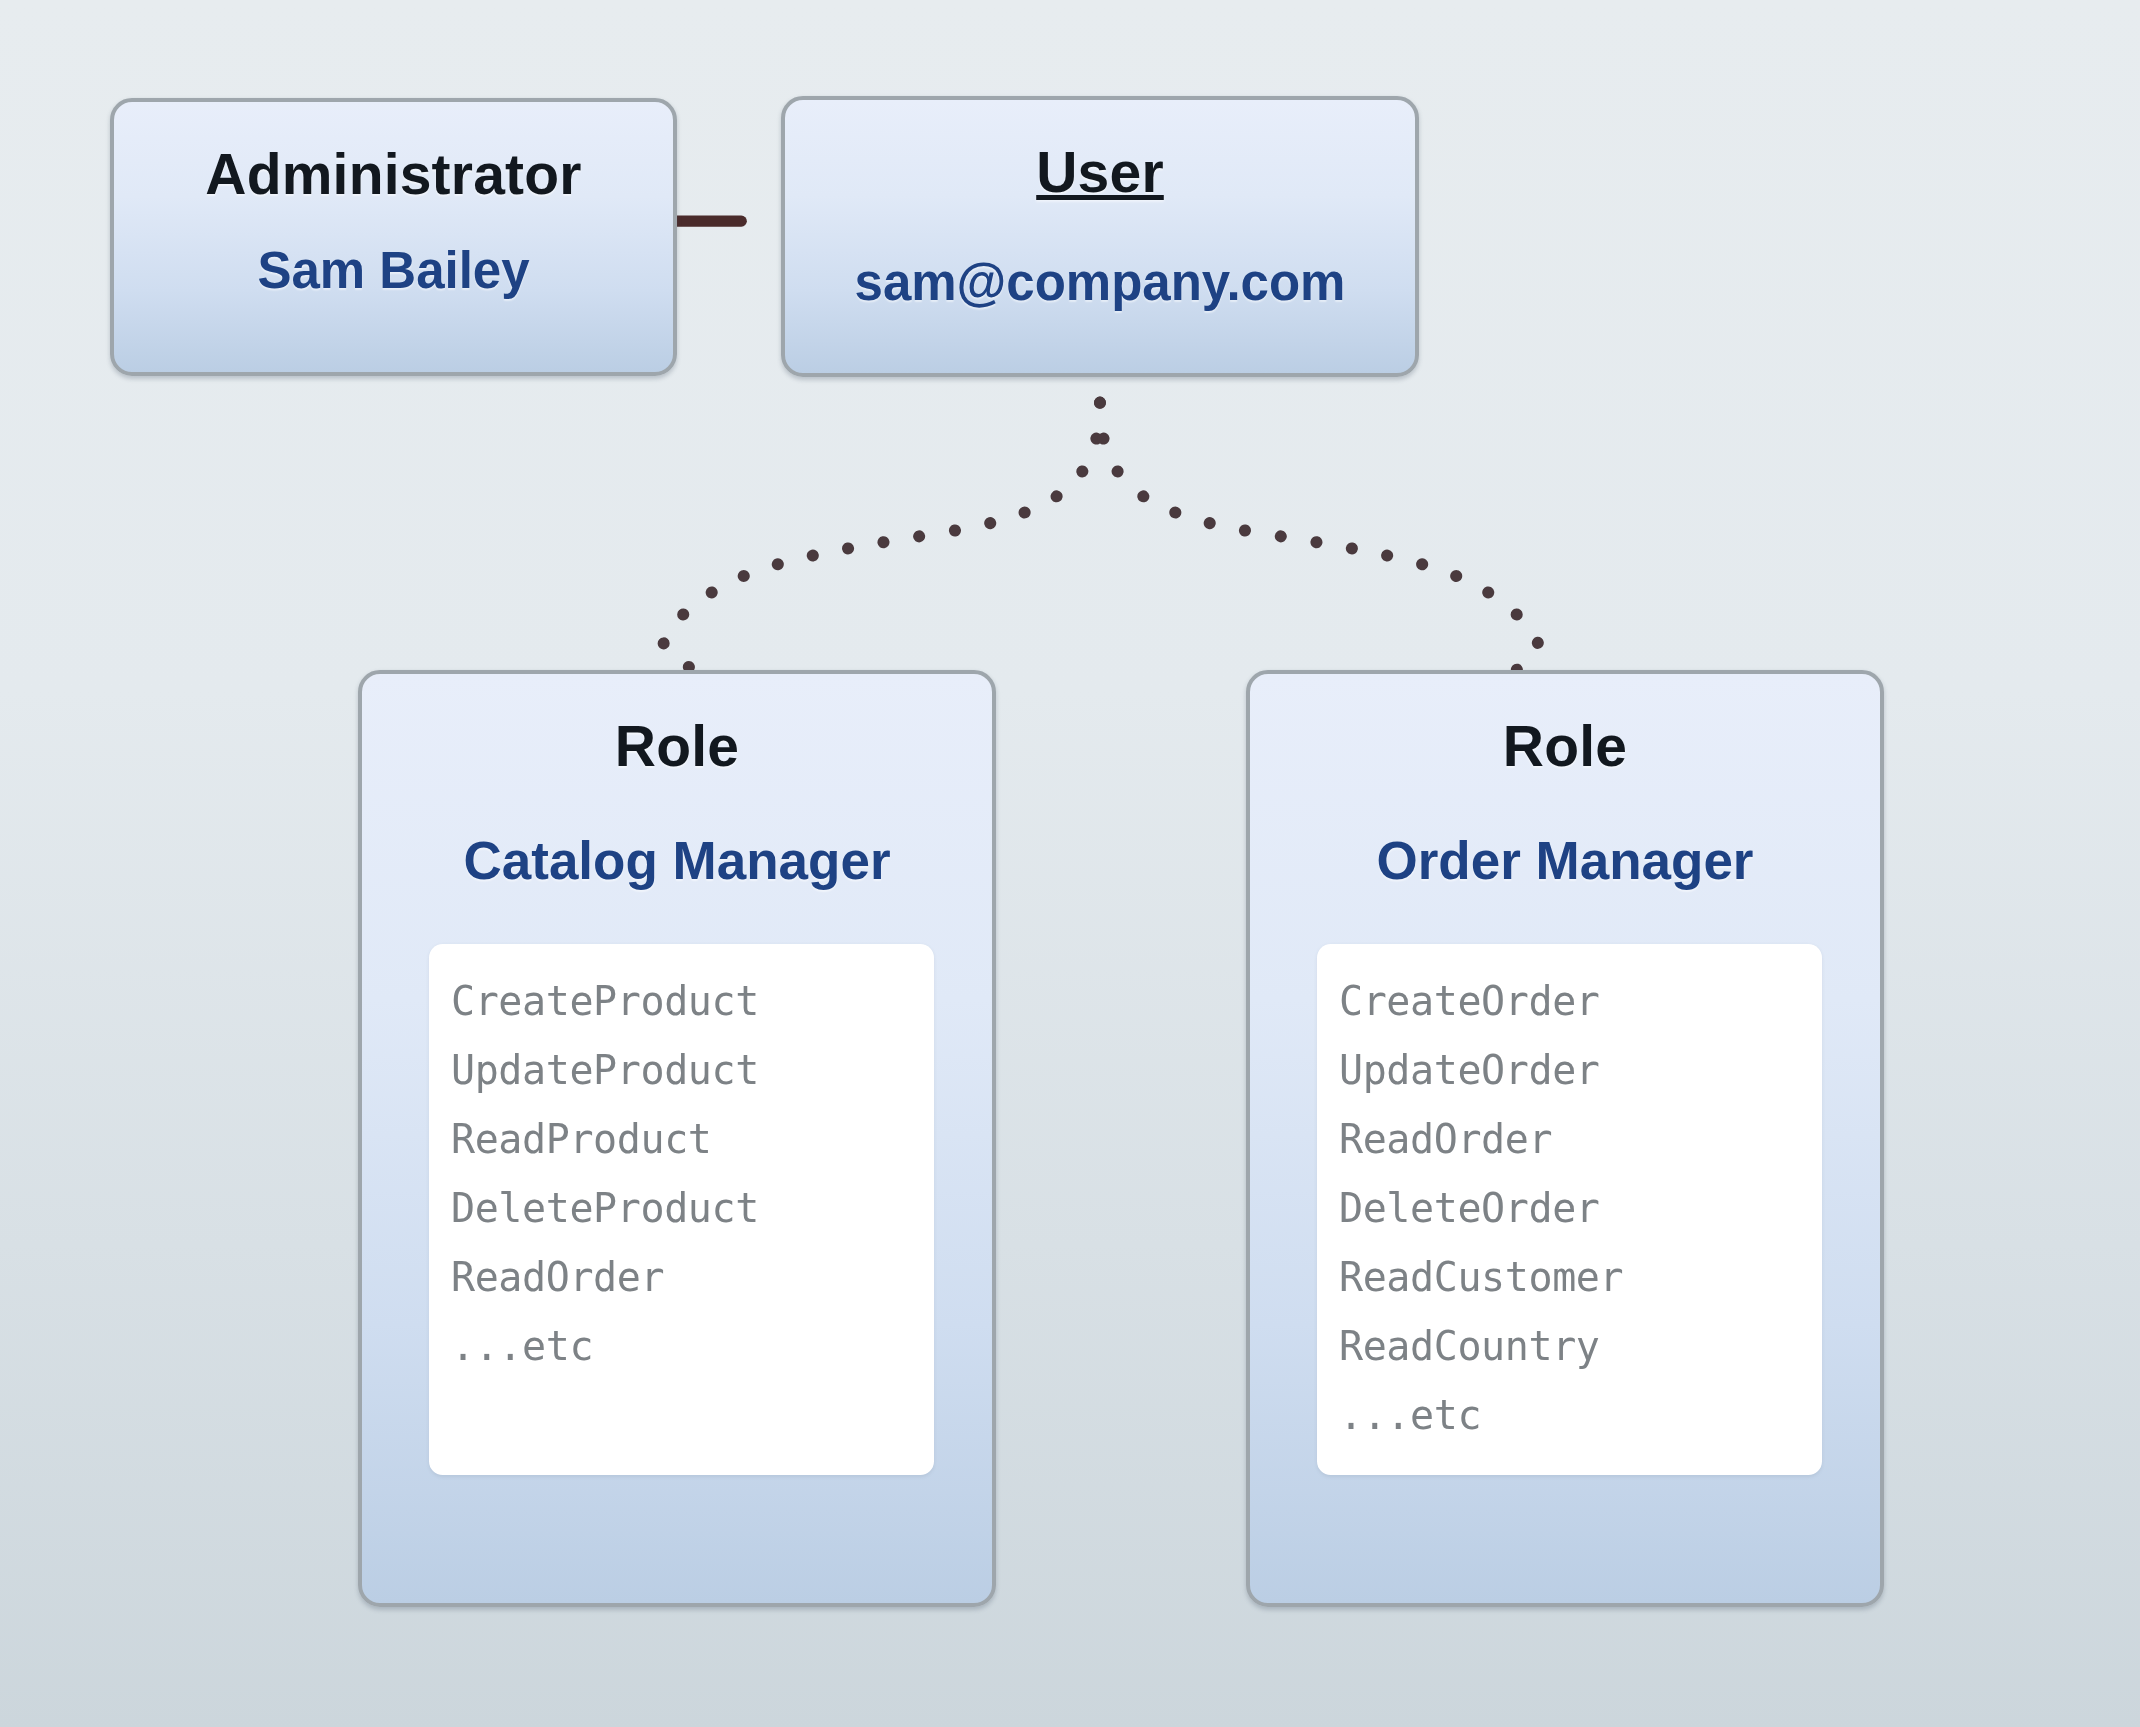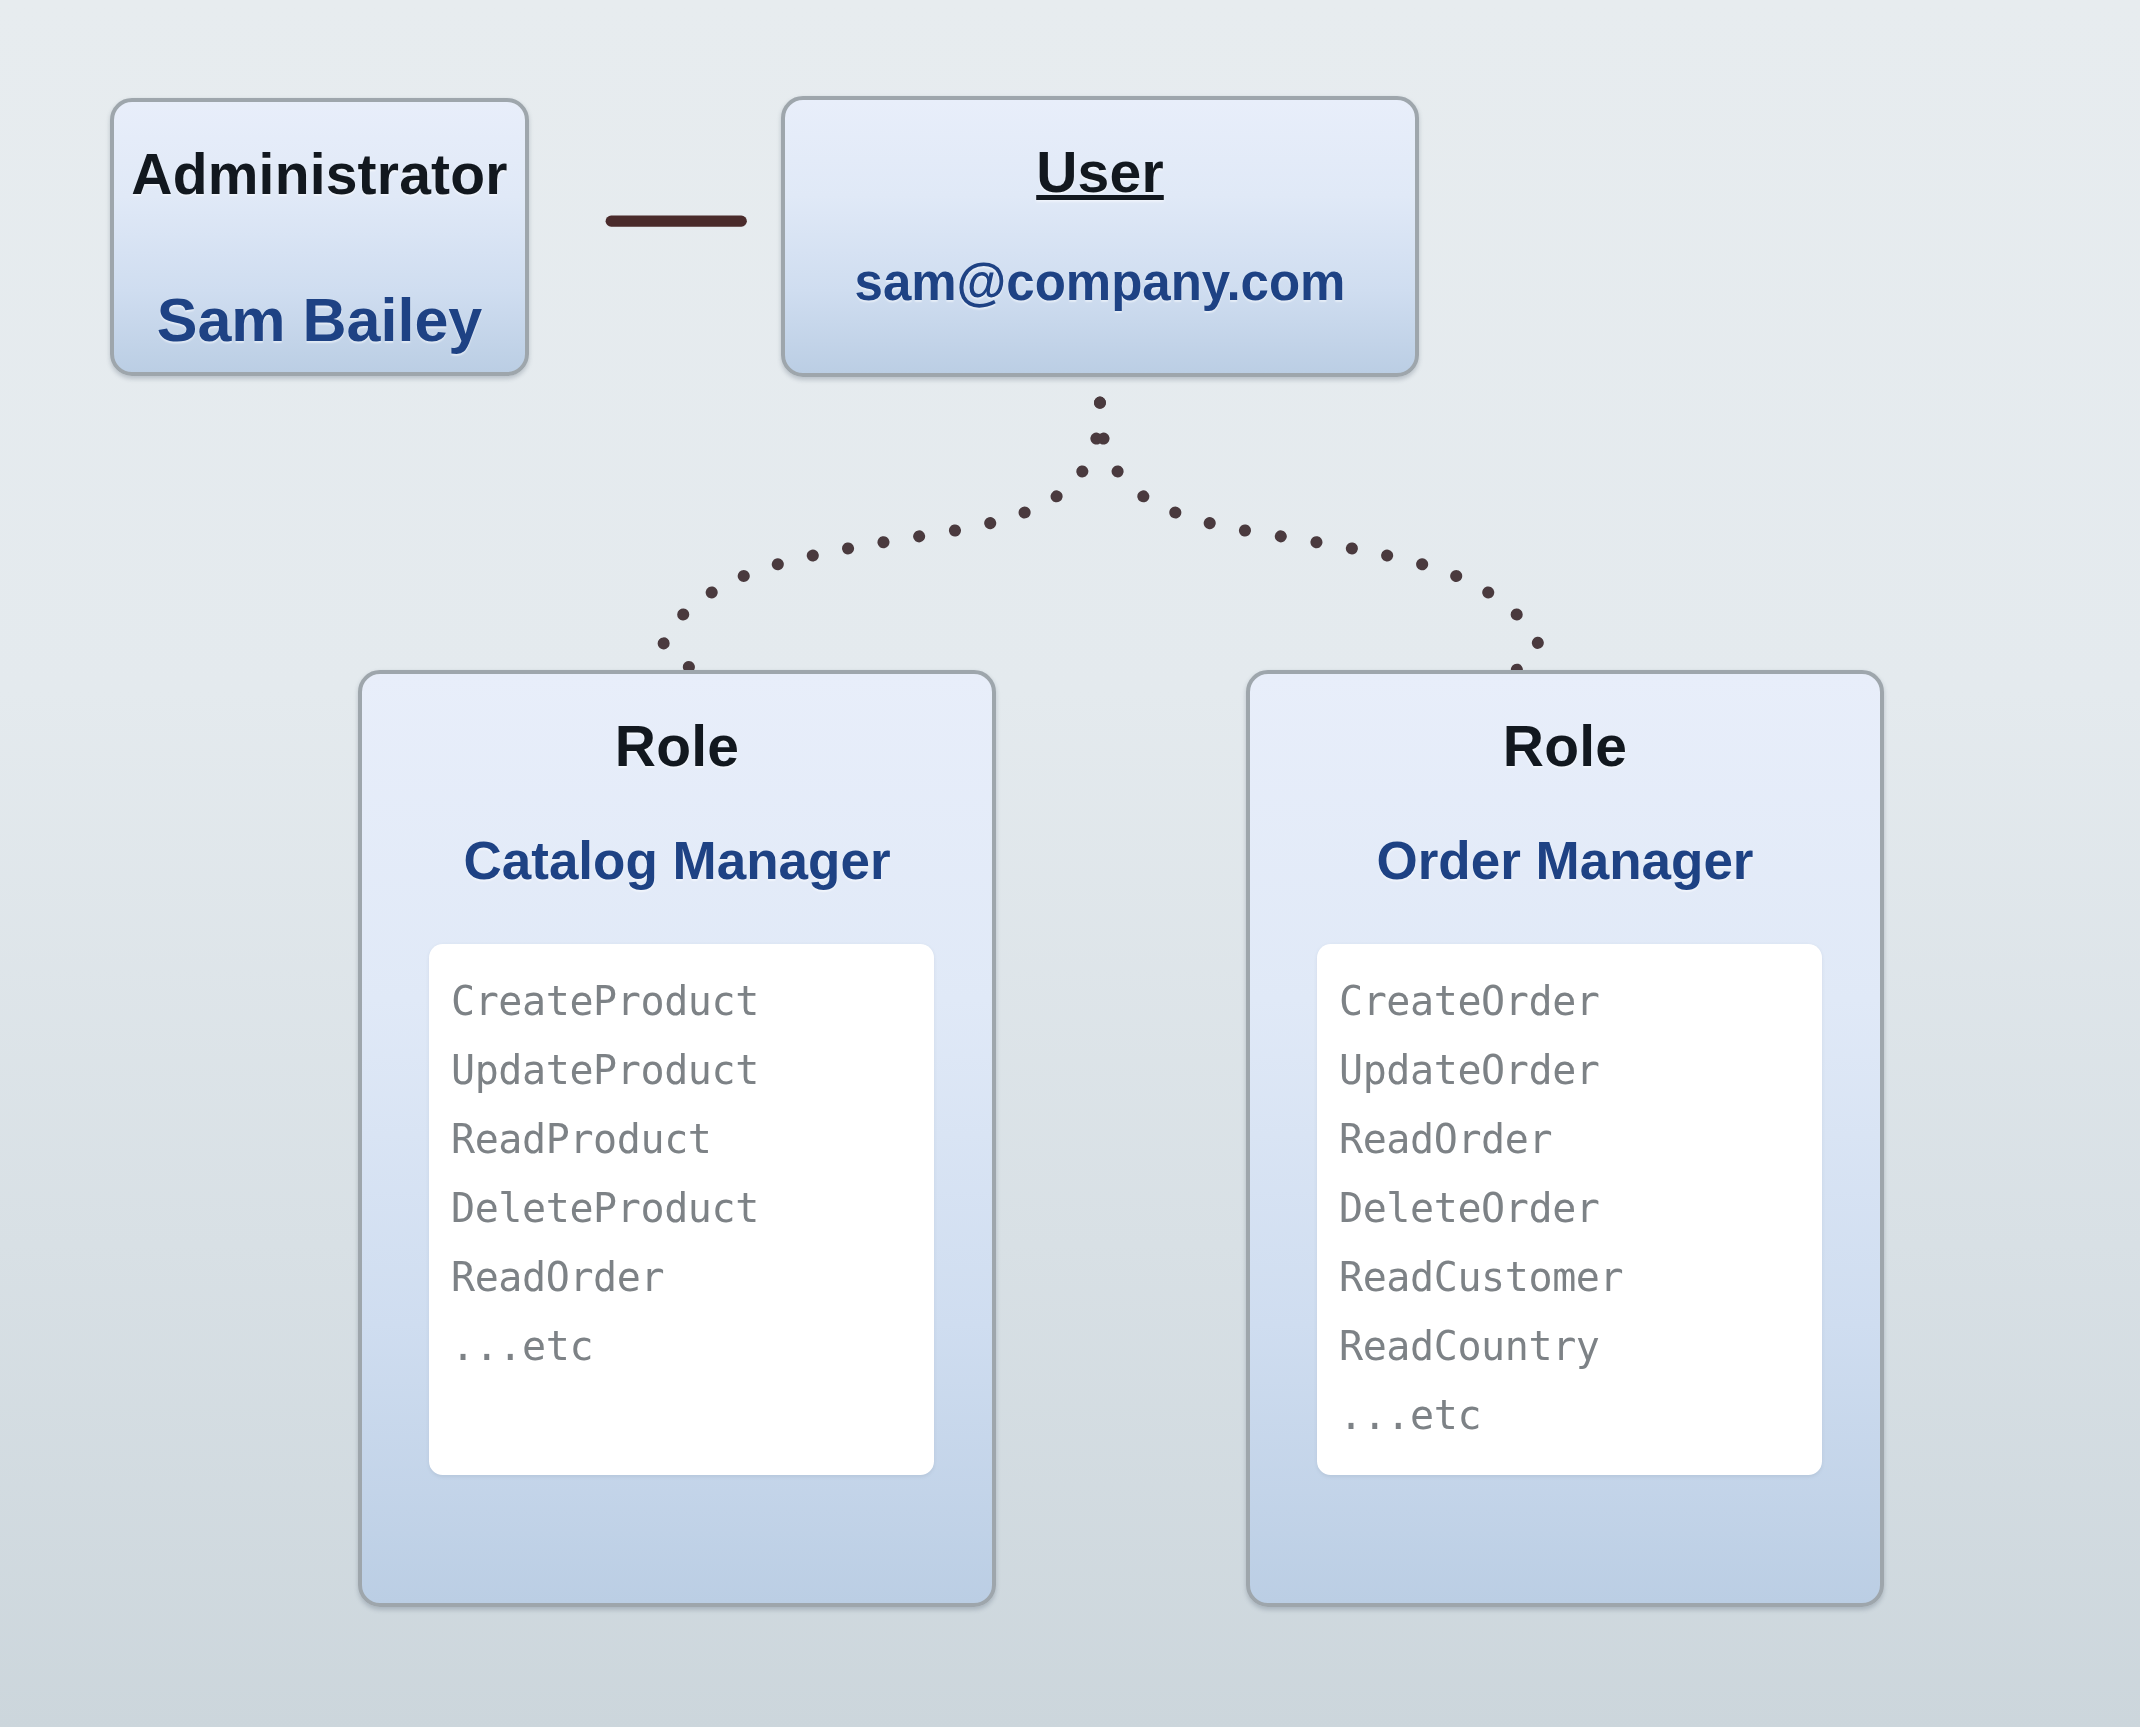--- a/index.html
+++ b/index.html
@@ -41,30 +41,30 @@
     text-align: center;
     font-weight: bold;
     color: #1e4284;
     text-shadow: 0 1.7px 1.7px rgba(255,255,255,0.5);
   }
 
   
   #admin-node {
     left: 110px;
     top: 98px;
-    width: 419px;
+    width: 567px;
     height: 278px;
   }
   #admin-node .node-type {
     margin-top: 39px;
     font-size: 57px;
   }
   #admin-node .node-value {
-    margin-top: 78px;
-    font-size: 61px;
+    margin-top: 34px;
+    font-size: 51px;
   }
 
   #user-node {
     left: 781px;
     top: 96px;
     width: 638px;
     height: 281px;
   }
   #user-node .node-type {
     margin-top: 39px;

